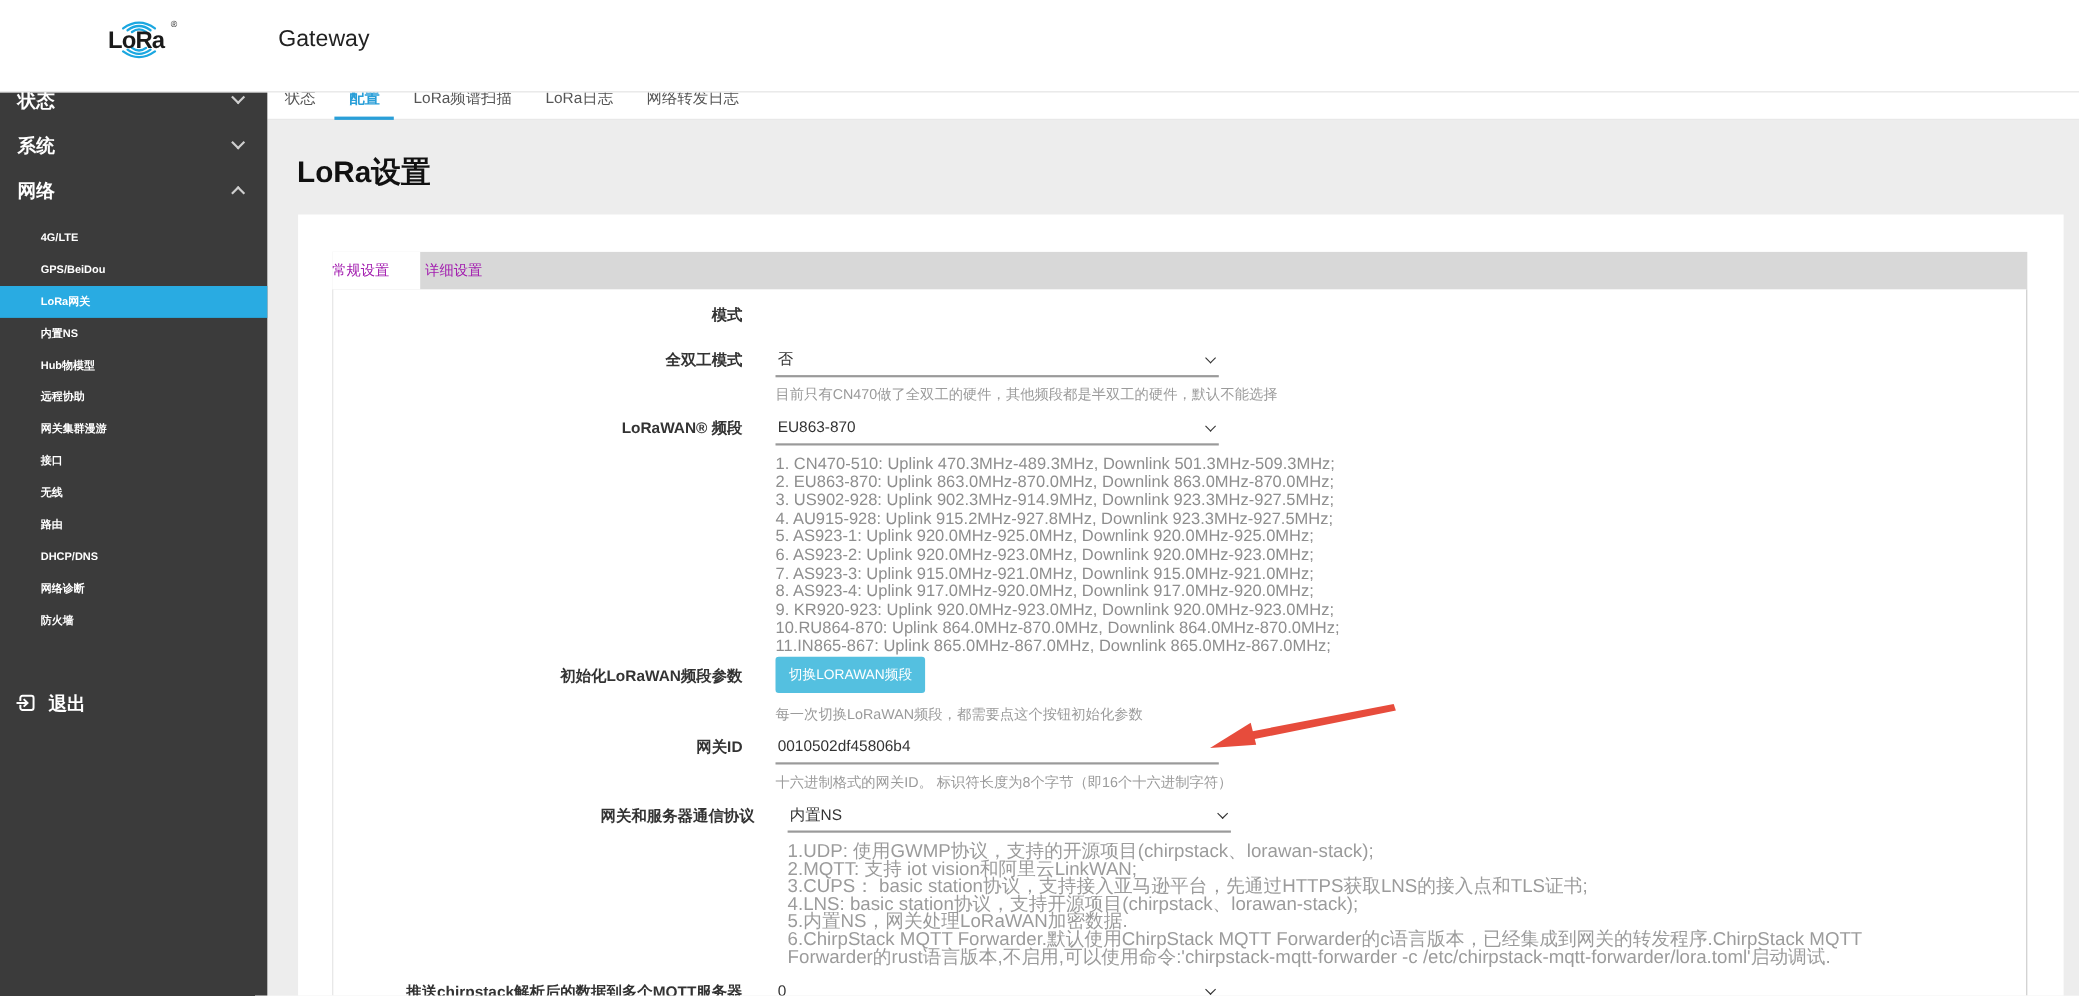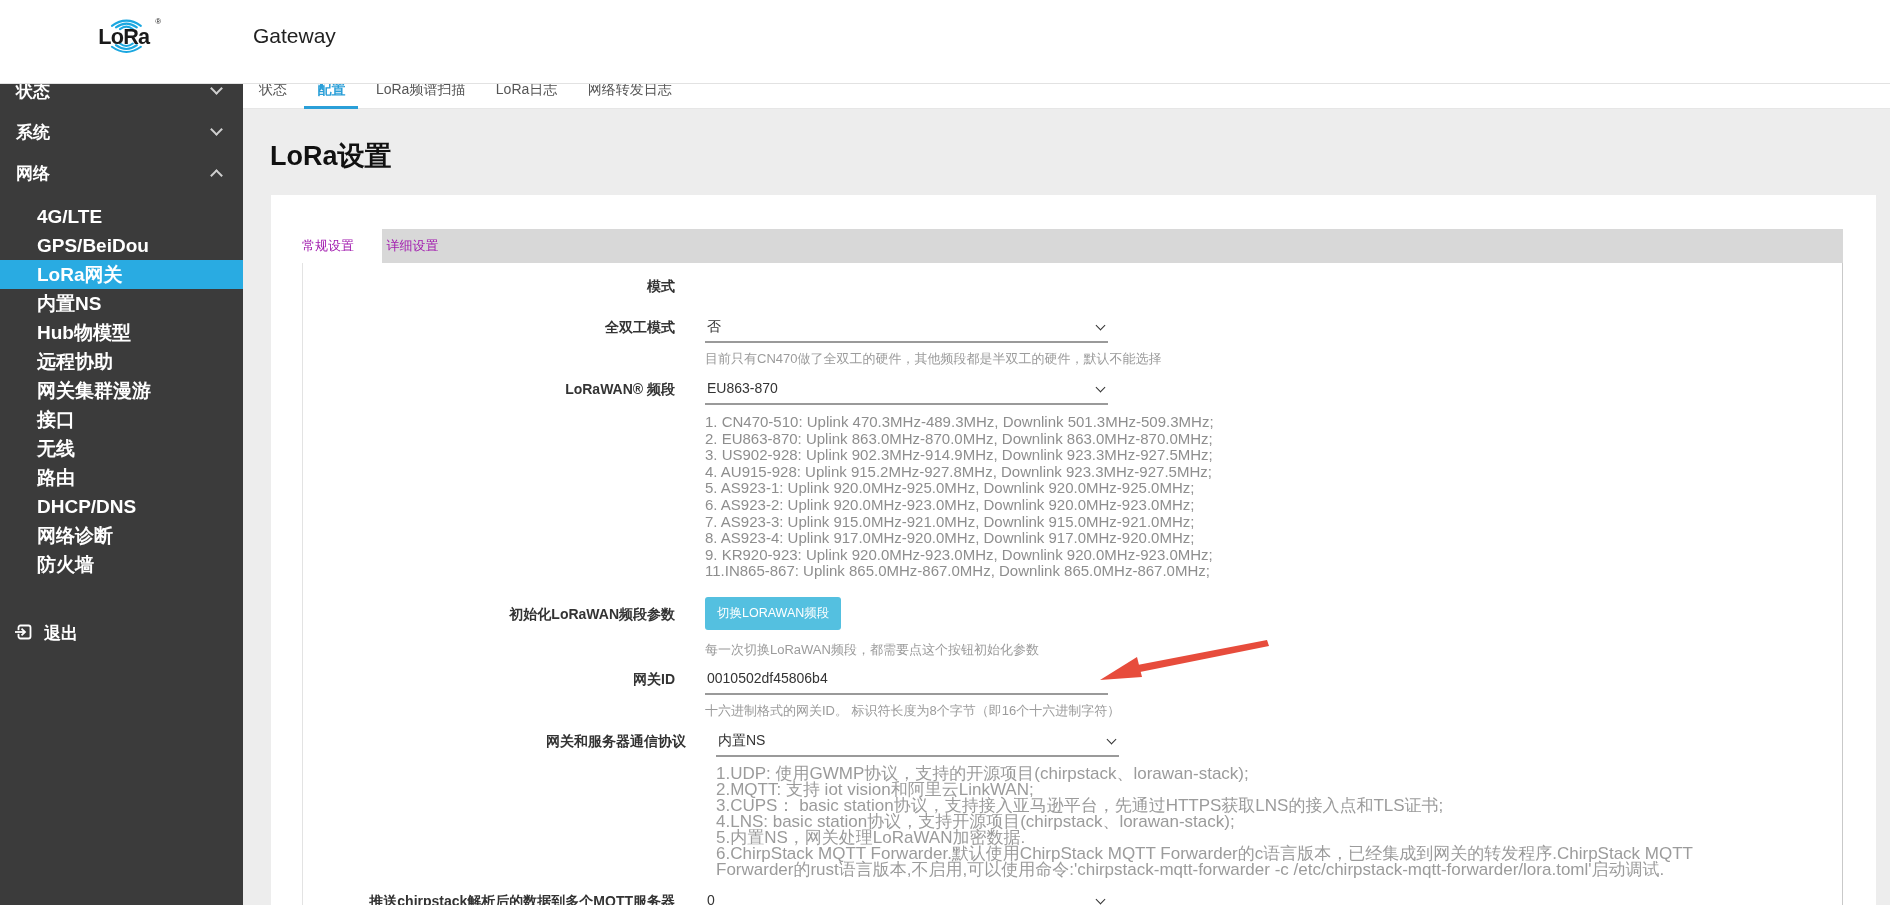--- a/index.html
+++ b/index.html
@@ -16,25 +16,25 @@
   
   .sidebar { position:absolute; left:0; top:71px; width:243px; height:834px;
     background:#3b3b3b; color:#fff; z-index:4; }
   .sgroup { position:relative; height:41px; line-height:41px; padding-left:16px;
     font-size:17px; font-weight:bold; cursor:pointer; }
   .chev { position:absolute; right:22px; width:9px; height:9px;
     border-right:2px solid #cfcfcf; border-bottom:2px solid #cfcfcf; }
   .chev.down { top:13px; transform:rotate(45deg); }
   .chev.up   { top:18px; transform:rotate(-135deg); }
   .subs { padding-top:8px; }
-  .sub { height:29px; line-height:29px; padding-left:37px; font-size:19px;
+  .sub { height:29px; line-height:29px; padding-left:37px; font-size:10px;
     font-weight:bold; color:#fff; cursor:pointer; white-space:nowrap; }
   .sub.active { background:#29abe2; }
   .logout { position:absolute; left:0; top:551px; width:260px; height:34px;
-    display:flex; padding-left:14px; cursor:pointer; }
+    display:flex; align-items:center; padding-left:14px; cursor:pointer; }
   .logout .txt { font-size:17px; font-weight:bold; margin-left:10px; }
 
   
   .ptabbar { position:absolute; left:243px; top:71px; width:1647px; height:38px;
     background:#fff; border-bottom:1px solid #e6e6e6; padding-left:3px; z-index:3; }
   .ptab { display:inline-block; height:38px; line-height:36px; padding:0 13px;
     font-size:14px; color:#555; cursor:pointer; vertical-align:top; }
   .ptab.active { color:#2a9fd8; border-bottom:3px solid #2a9fd8; font-weight:bold; }
 
   
@@ -171,20 +171,21 @@
       <div class="bandlist">
         <div>1. CN470-510: Uplink 470.3MHz-489.3MHz, Downlink 501.3MHz-509.3MHz;</div>
         <div>2. EU863-870: Uplink 863.0MHz-870.0MHz, Downlink 863.0MHz-870.0MHz;</div>
         <div>3. US902-928: Uplink 902.3MHz-914.9MHz, Downlink 923.3MHz-927.5MHz;</div>
         <div>4. AU915-928: Uplink 915.2MHz-927.8MHz, Downlink 923.3MHz-927.5MHz;</div>
         <div>5. AS923-1: Uplink 920.0MHz-925.0MHz, Downlink 920.0MHz-925.0MHz;</div>
         <div>6. AS923-2: Uplink 920.0MHz-923.0MHz, Downlink 920.0MHz-923.0MHz;</div>
         <div>7. AS923-3: Uplink 915.0MHz-921.0MHz, Downlink 915.0MHz-921.0MHz;</div>
         <div>8. AS923-4: Uplink 917.0MHz-920.0MHz, Downlink 917.0MHz-920.0MHz;</div>
         <div>9. KR920-923: Uplink 920.0MHz-923.0MHz, Downlink 920.0MHz-923.0MHz;</div>
+        <div>10.RU864-870: Uplink 864.0MHz-870.0MHz, Downlink 864.0MHz-870.0MHz;</div>
         <div>11.IN865-867: Uplink 865.0MHz-867.0MHz, Downlink 865.0MHz-867.0MHz;</div>
       </div>
     </div>
   </div>
 
   <div class="frow" style="top:402px;">
     <div class="flabel" style="padding-top:8px;">初始化LoRaWAN频段参数</div>
     <div class="fctrl">
       <button class="btn">切换LORAWAN频段</button>
       <div class="help" style="margin-top:11px;">每一次切换LoRaWAN频段，都需要点这个按钮初始化参数</div>

